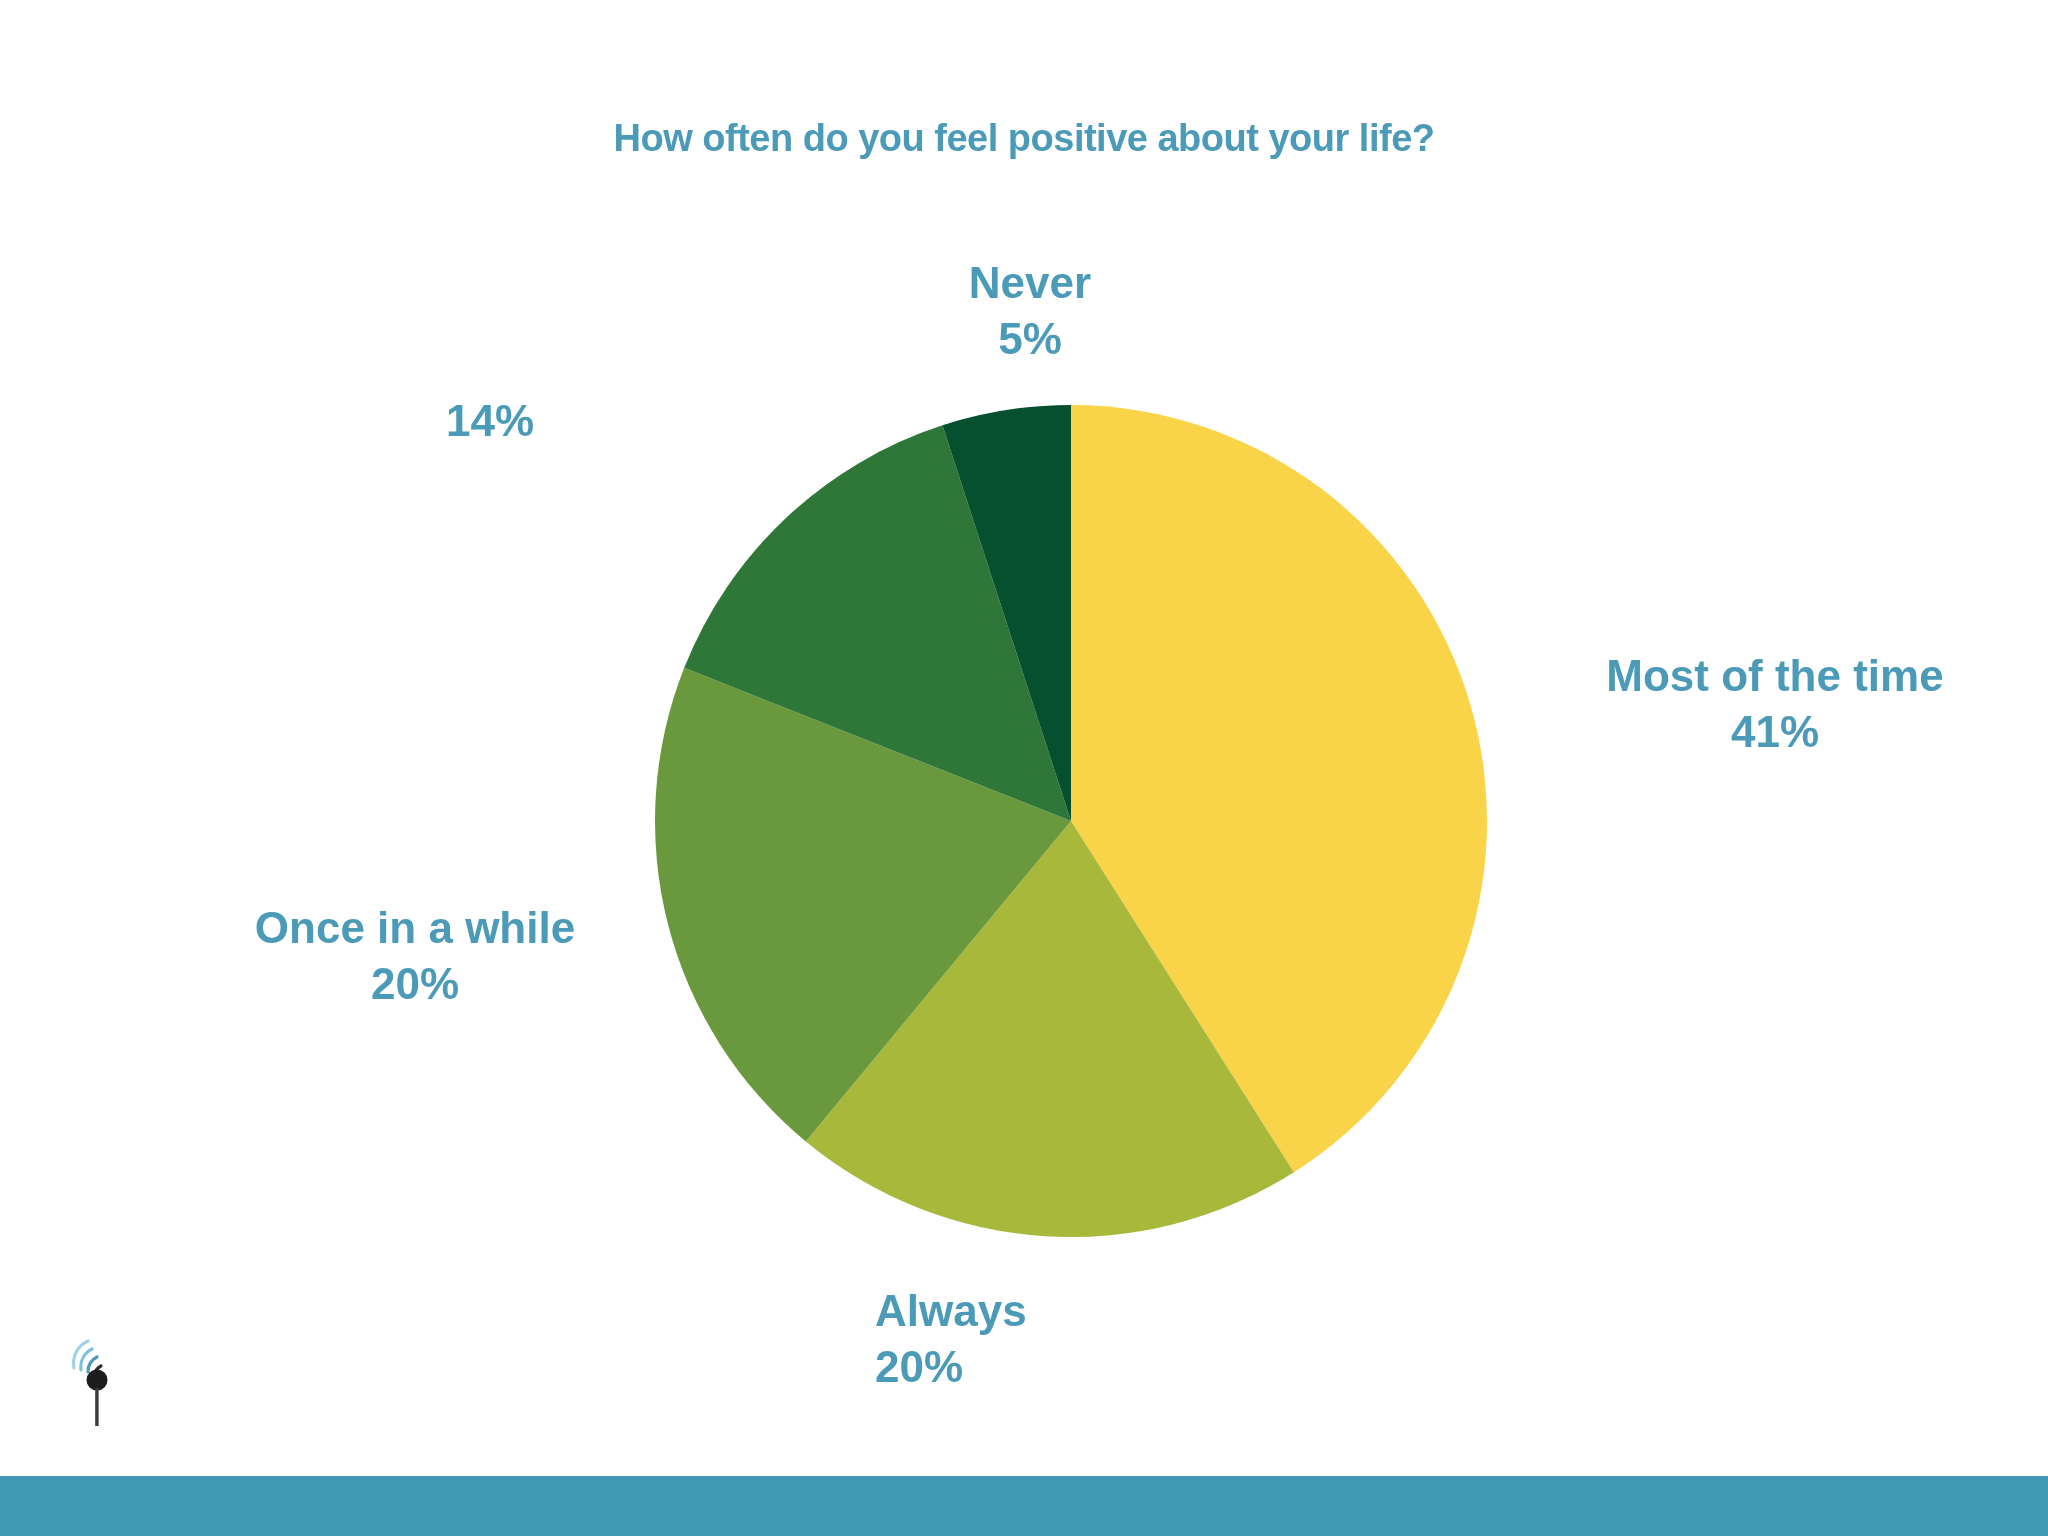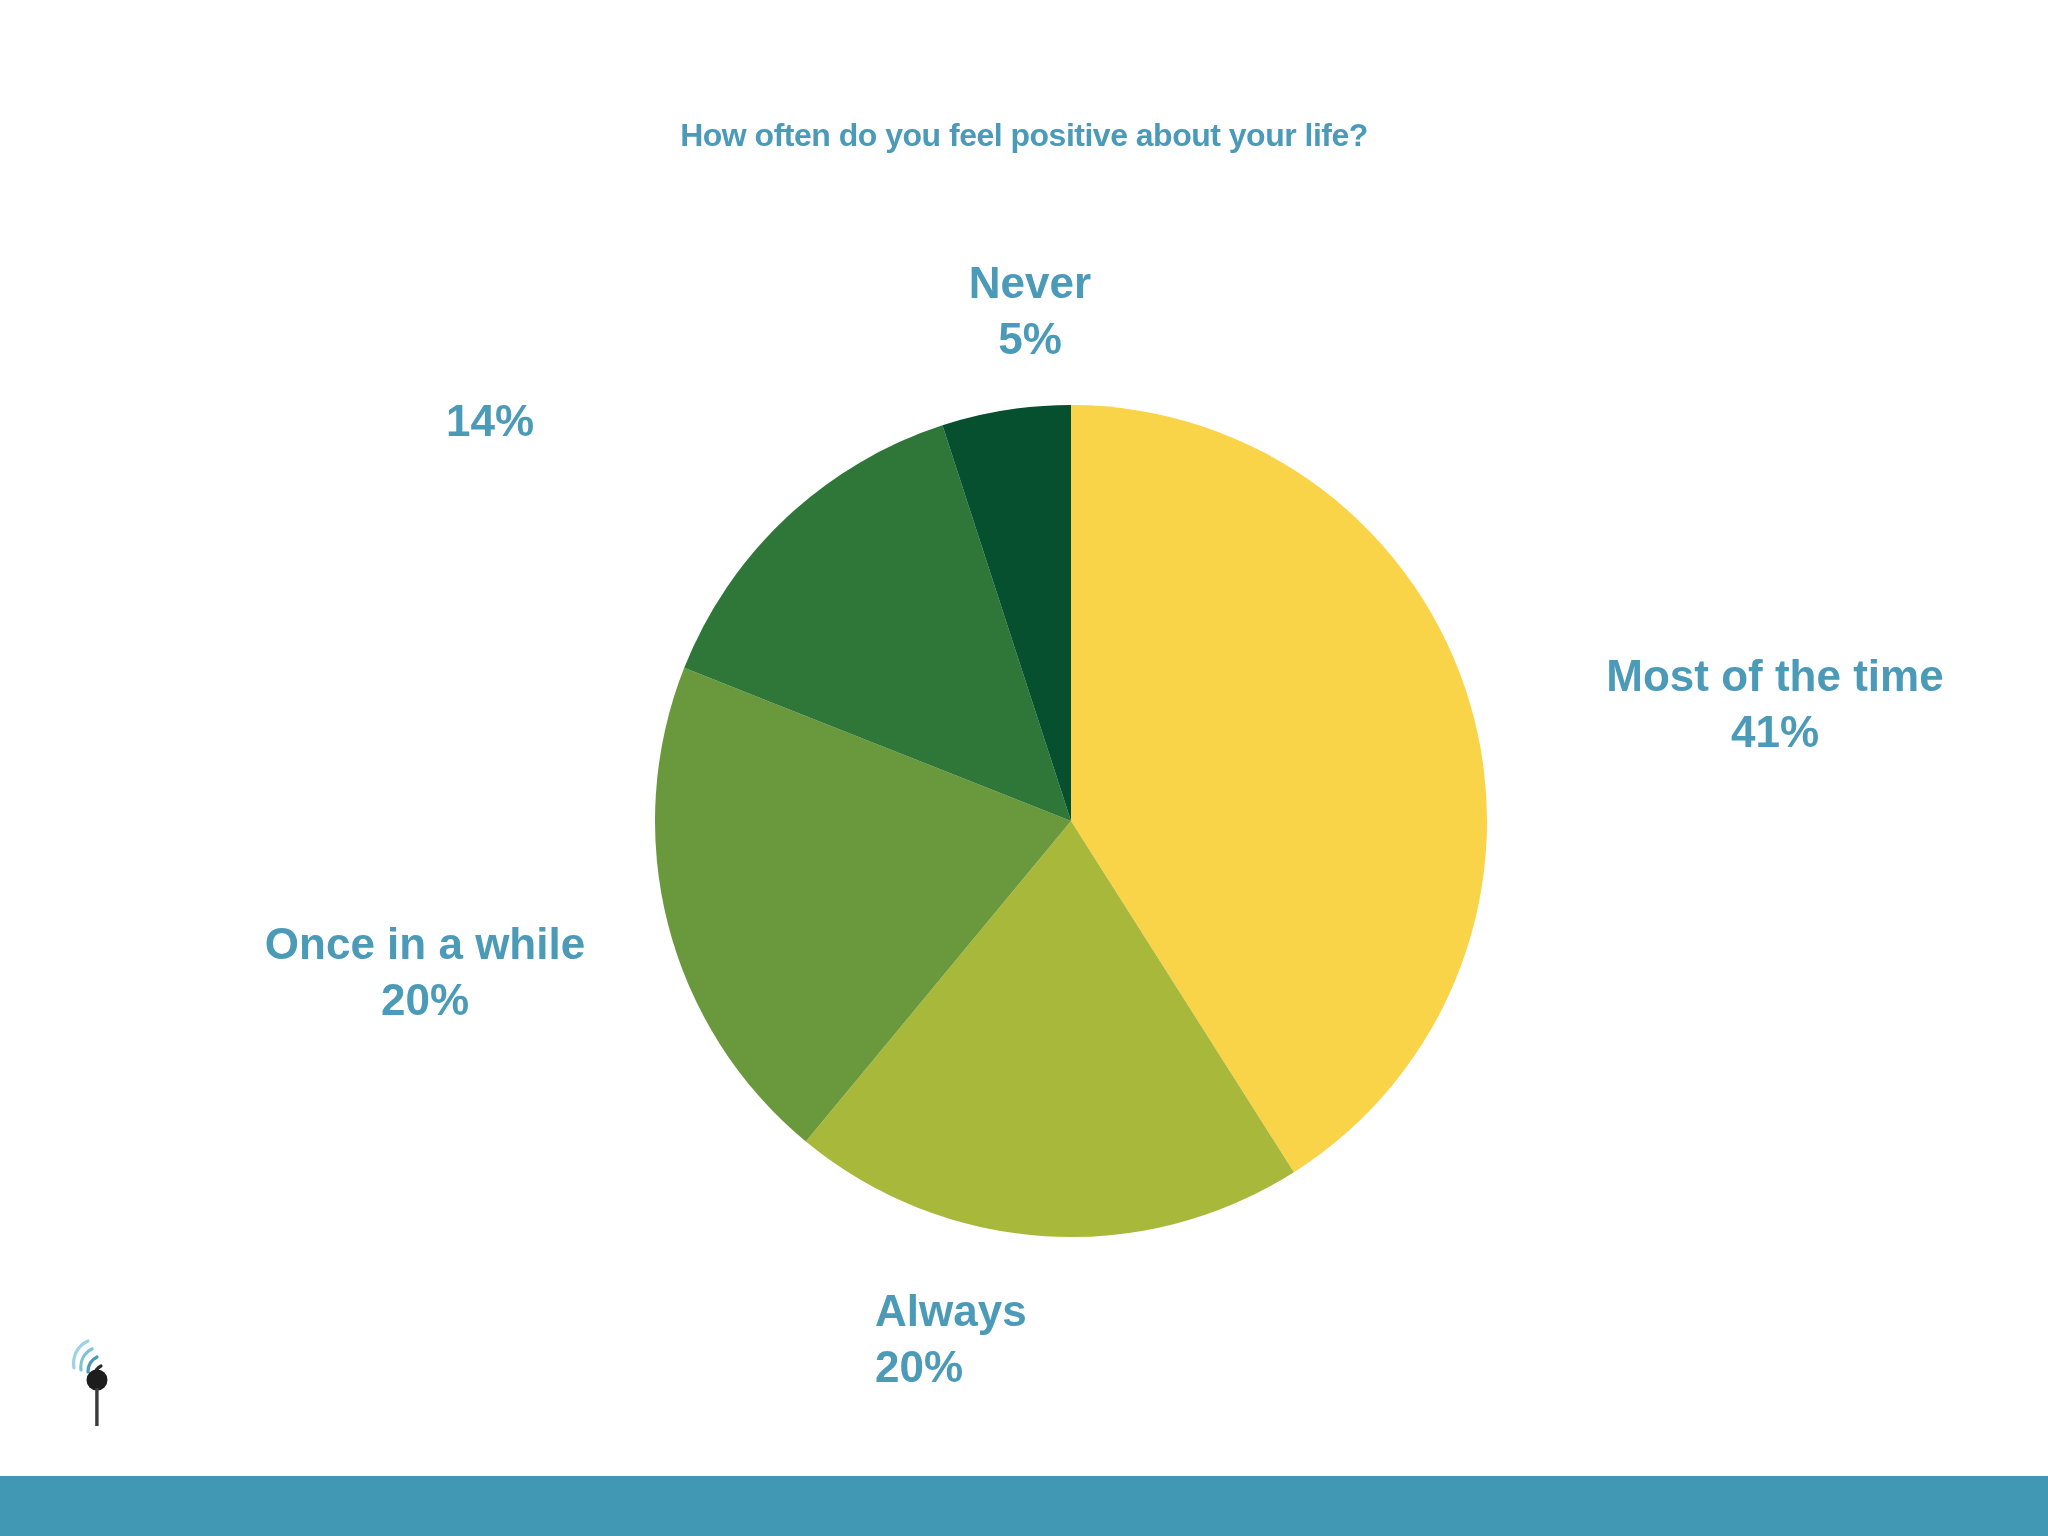--- a/index.html
+++ b/index.html
@@ -20,21 +20,21 @@
     background: #ffffff;
   }
 
   
   #chart-title {
     position: absolute;
     left: 0;
     top: 117px;
     width: 2048px;
     text-align: center;
-    font-size: 32px;
+    font-size: 38px;
     font-weight: 700;
     letter-spacing: -0.5px;
     color: #4a9ab8;
     white-space: nowrap;
   }
 
   
   #pie-wrap {
     position: absolute;
     left: 655px;
@@ -52,21 +52,21 @@
     font-weight: 700;
     line-height: 1.27;
     white-space: nowrap;
   }
   .slice-label .lbl-name { display: block; }
   .slice-label .lbl-value { display: block; }
 
   
   #label-never          { left: 920px;  top: 255px;  width: 220px; text-align: center; }
   #label-about-half     { left: 210px;  top: 393px;  width: 560px; text-align: center; }
-  #label-once-in-while  { left: 155px;  top: 900px;  width: 540px; text-align: center; margin-top: 16px; }
+  #label-once-in-while  { left: 145px;  top: 900px;  width: 540px; text-align: center; }
   #label-always         { left: 875px;  top: 1283px; width: 300px; text-align: left; }
   #label-most-of-time   { left: 1560px; top: 648px;  width: 430px; text-align: center; }
 
   
   #logo {
     position: absolute;
     left: 68px;
     top: 1338px;
     height: 90px;
     display: flex;

